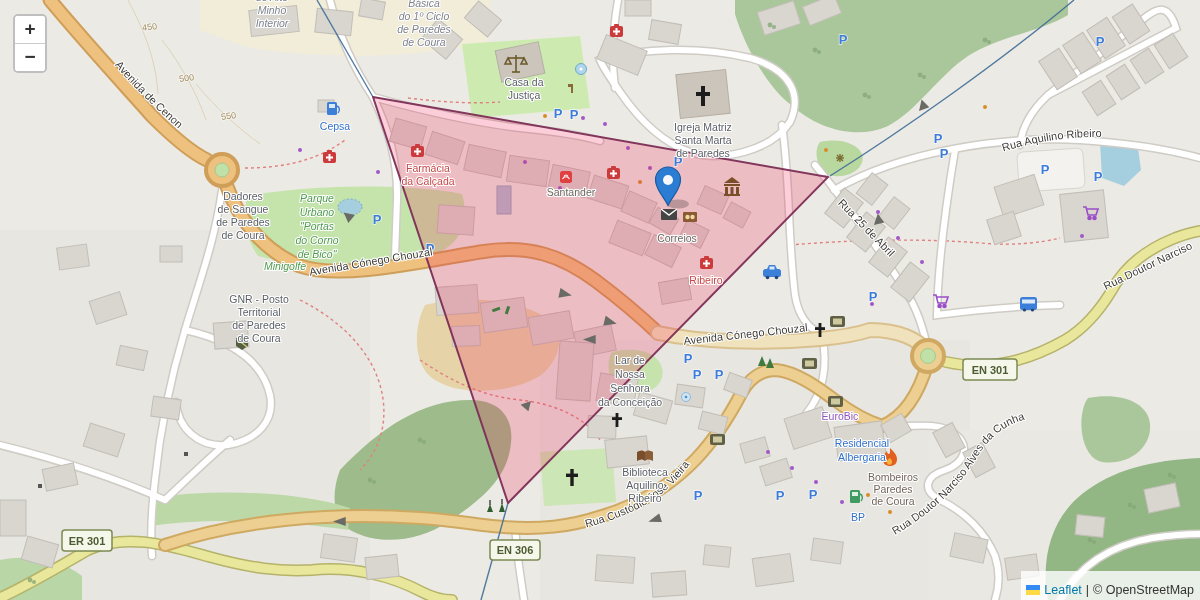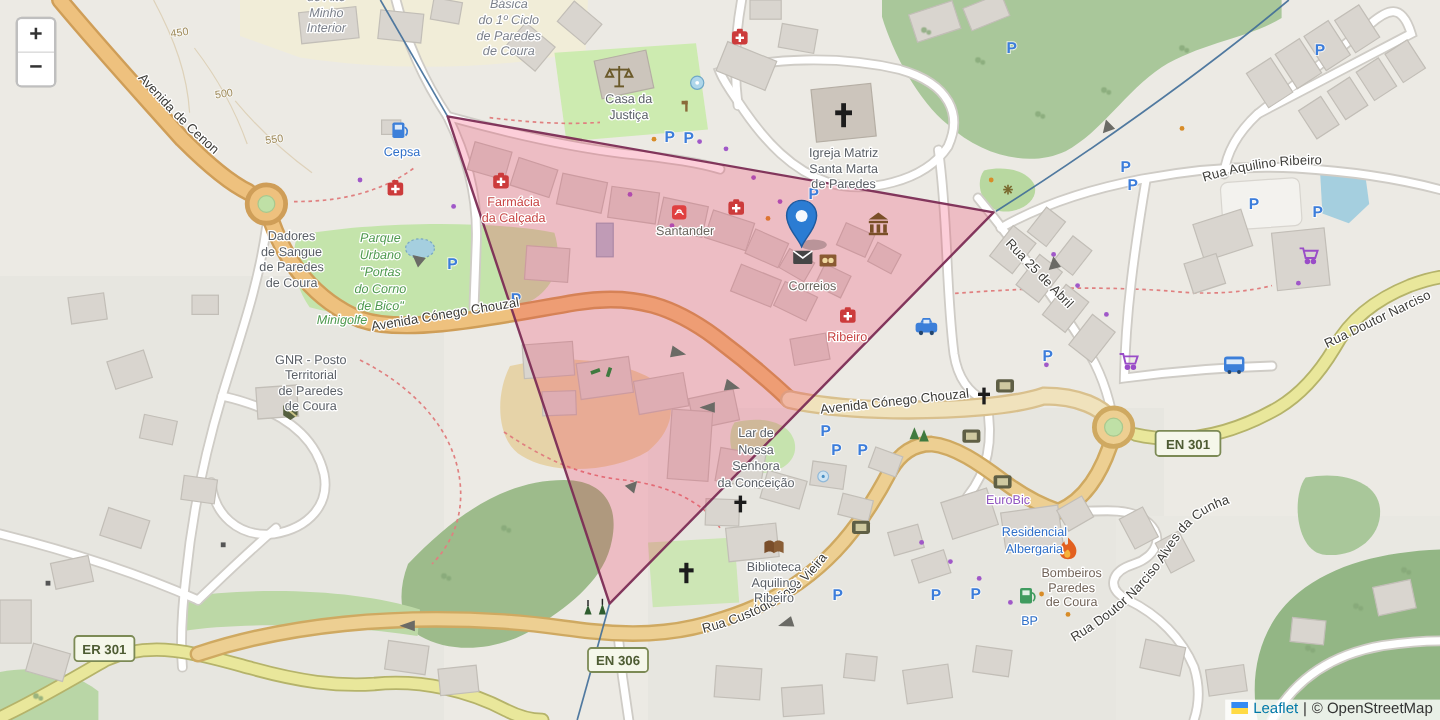--- a/index.html
+++ b/index.html
@@ -29,21 +29,21 @@
 
   
   .zoomctl { position:absolute; left:13px; top:14px; width:30px;
              border:2px solid rgba(0,0,0,.25); border-radius:5px; overflow:hidden;
              background:#fff; z-index:20; }
   .zoomctl a { display:block; width:30px; height:27px; line-height:26px; text-align:center;
                font-size:19px; font-weight:bold; color:#333; background:#fff;
                text-decoration:none; cursor:pointer; }
   .zoomctl a:first-child { border-bottom:1px solid #ccc; }
   .attr { position:absolute; right:0; bottom:0; z-index:20;
-          background:rgba(255,255,255,.8); padding:0 6px 3px 5px;
+          background:rgba(255,255,255,.8); padding:12px 6px 3px 5px;
           font-size:12.5px; color:#333; display:flex; align-items:center; gap:4px; }
   .attr a { color:#0078A8; text-decoration:none; cursor:pointer; }
   .attr .flag { display:inline-block; line-height:0; }
 </style>
 </head>
 <body>
 
 <div class="stage">
 <svg class="mapsvg" width="1200" height="600" viewBox="0 0 1200 600">
 

